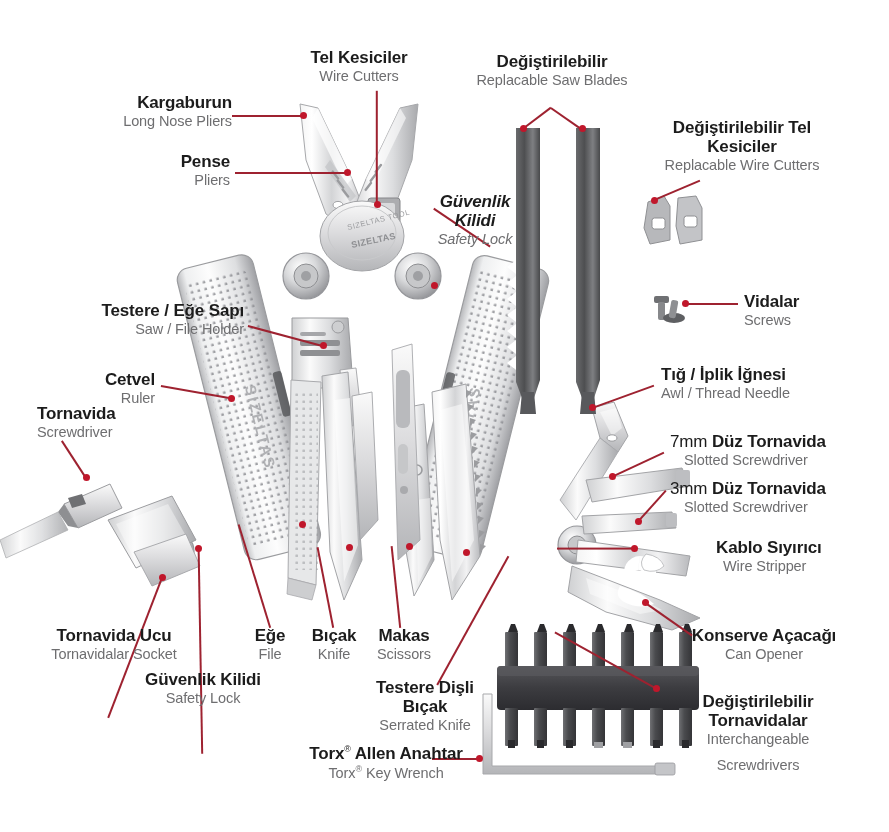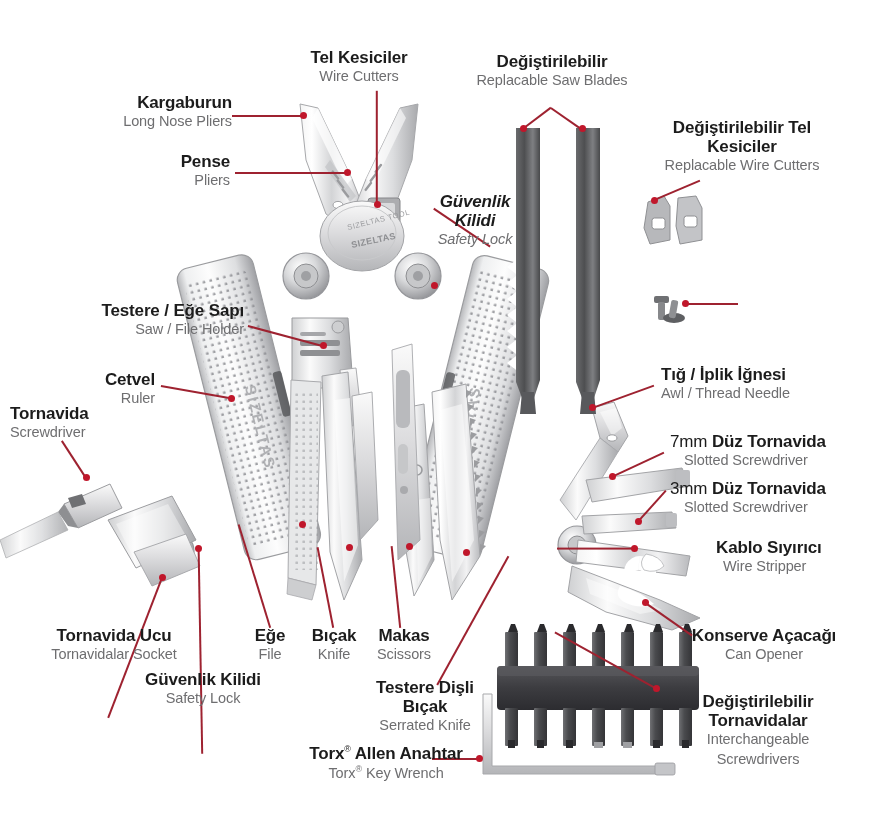--- a/index.html
+++ b/index.html
@@ -452,32 +452,36 @@
     <span class="tr">Kesiciler</span>
     <span class="en">Replacable Wire Cutters</span>
   </div>
 
   <div class="lbl c" style="left:415px;top:192px;width:120px;font-style:italic;">
     <span class="tr">Güvenlik</span>
     <span class="tr">Kilidi</span>
     <span class="en">Safety Lock</span>
   </div>
 
+  <div class="lbl l" style="left:744px;top:292px;width:120px;">
+    <span class="tr">Vidalar</span>
+    <span class="en">Screws</span>
+  </div>
 
   <div class="lbl r" style="left:30px;top:301px;width:214px;">
     <span class="tr">Testere / Eğe Sapı</span>
     <span class="en">Saw / File Holder</span>
   </div>
 
   <div class="lbl r" style="left:35px;top:370px;width:120px;">
     <span class="tr">Cetvel</span>
     <span class="en">Ruler</span>
   </div>
 
-  <div class="lbl l" style="left:10px;top:404px;width:150px;">
+  <div class="lbl l" style="left:37px;top:404px;width:150px;">
     <span class="tr">Tornavida</span>
     <span class="en">Screwdriver</span>
   </div>
 
   <div class="lbl l" style="left:661px;top:365px;width:220px;">
     <span class="tr">Tığ / İplik İğnesi</span>
     <span class="en">Awl / Thread Needle</span>
   </div>
 
   <div class="lbl l" style="left:670px;top:432px;width:210px;">
@@ -533,16 +537,16 @@
 
   <div class="lbl c" style="left:664px;top:626px;width:200px;">
     <span class="tr">Konserve Açacağı</span>
     <span class="en">Can Opener</span>
   </div>
 
   <div class="lbl c" style="left:660px;top:692px;width:196px;">
     <span class="tr">Değiştirilebilir</span>
     <span class="tr">Tornavidalar</span>
     <span class="en">Interchangeable</span>
-    <span class="en" style="margin-top:4px;">Screwdrivers</span>
+    <span class="en" style="margin-top:10px;">Screwdrivers</span>
   </div>
 
 </div>
 
 </body></html>

